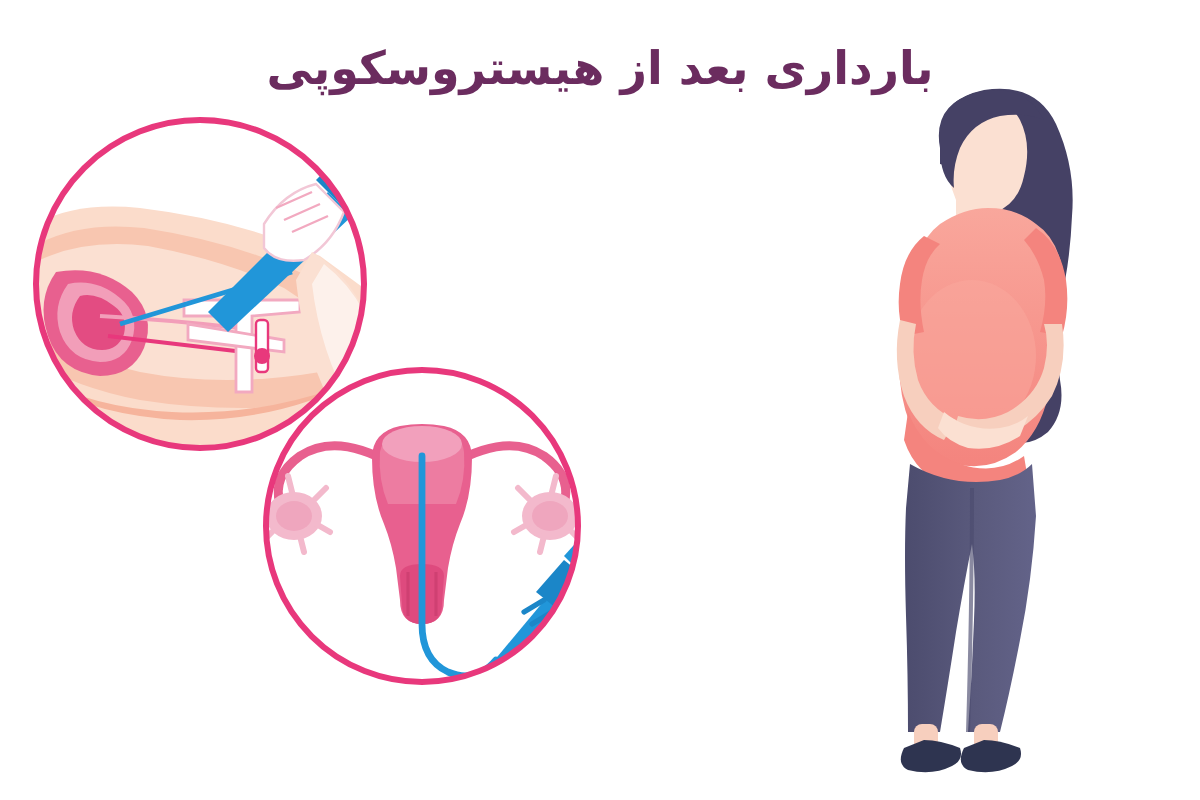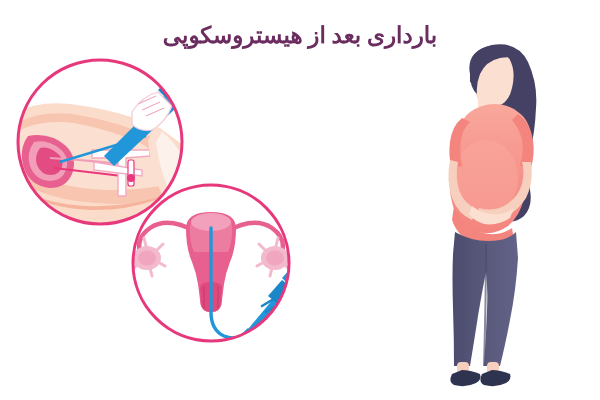--- a/index.html
+++ b/index.html
@@ -2,21 +2,21 @@
 <html><head>
 <meta charset="utf-8">
 <style>
   html,body{margin:0;padding:0;}
   body{
     width:600px;height:400px;
     background:#ffffff;
     font-family:"DejaVu Sans","Liberation Sans",sans-serif;
     overflow:hidden;position:relative;
   }
-  #stage{position:absolute;inset:0;width:600px;height:400px;font-family:Liberation Serif, serif;}
+  #stage{position:absolute;inset:0;width:600px;height:400px;}
   .title{
     position:absolute;
     left:0;top:22px;width:600px;
     text-align:center;
     direction:rtl;
     color:#6B2C5F;
     font-size:23px;
     font-weight:600;
     letter-spacing:0px;
     white-space:nowrap;

